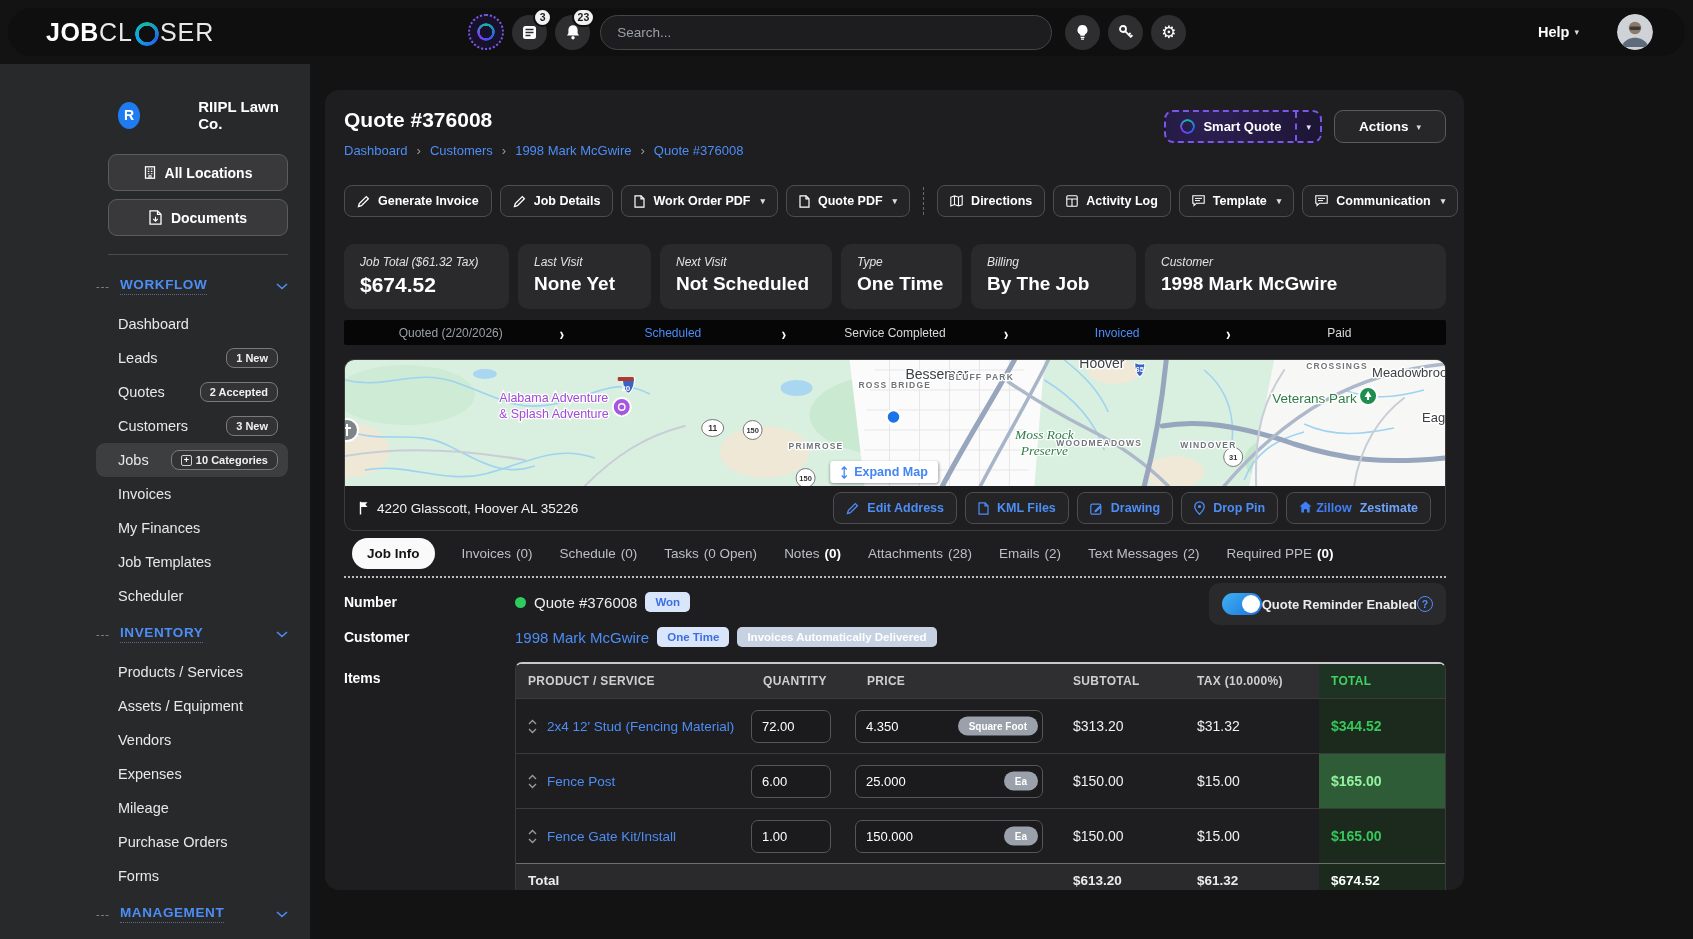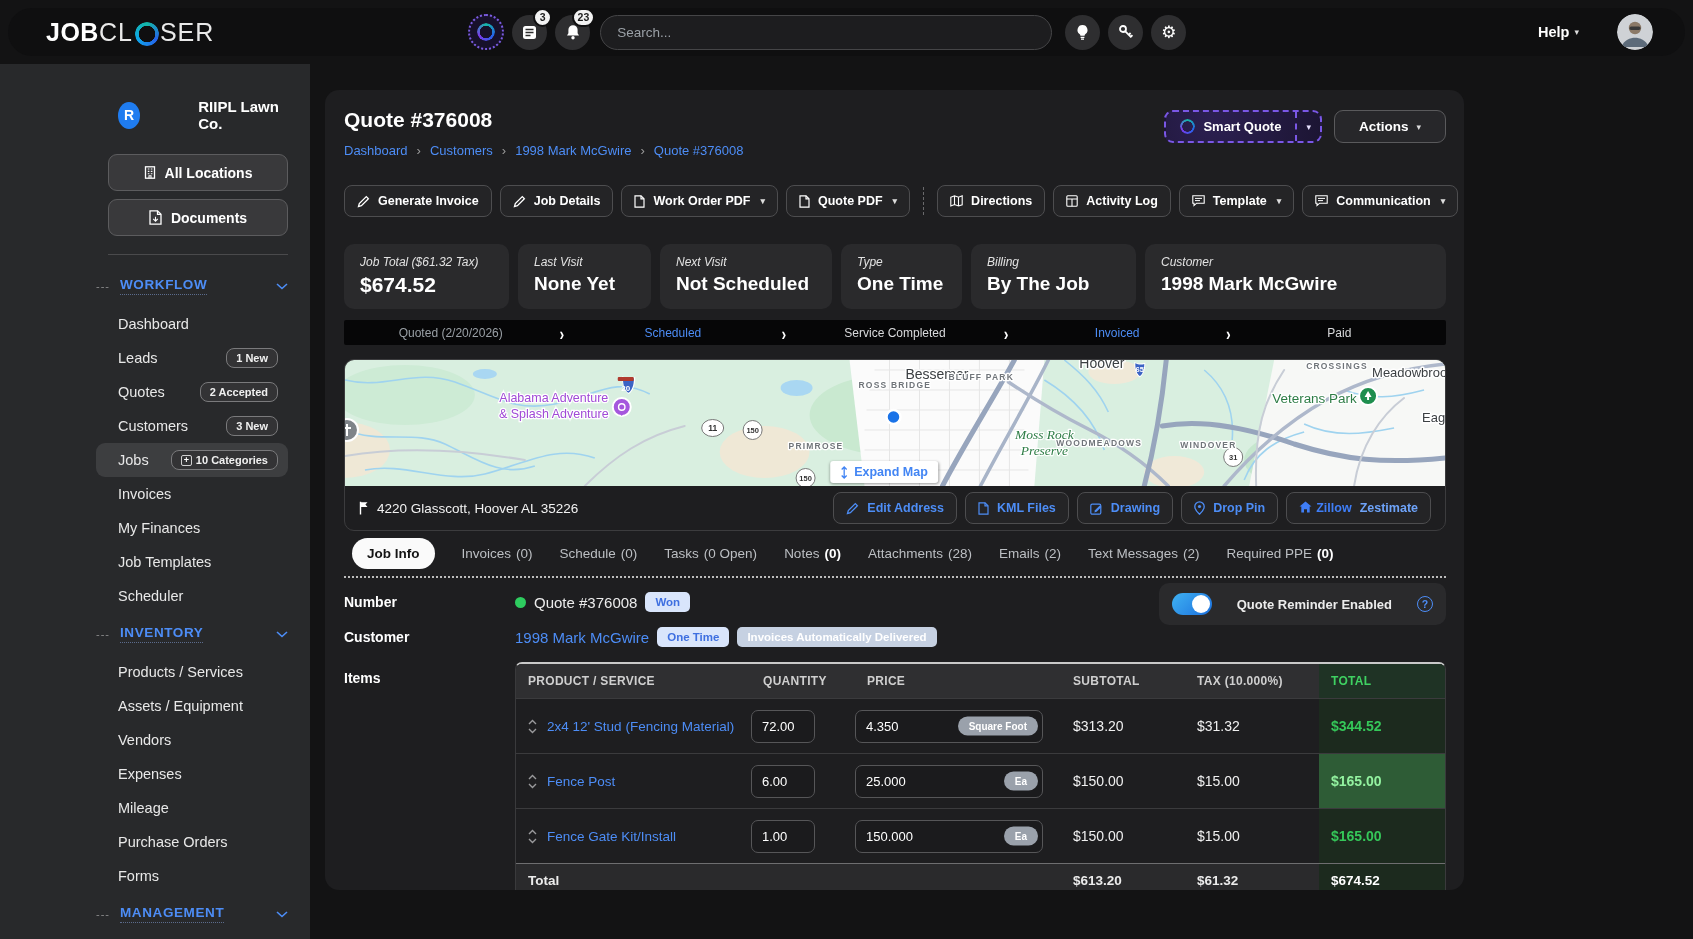--- a/index.html
+++ b/index.html
@@ -136,21 +136,21 @@
   .drow { display:flex; align-items:center; margin-bottom:15px; }
   .dlabel { width:171px; font-weight:700; font-size:14px; color:#fff; flex:none; }
   .dvalue { display:flex; align-items:center; gap:8px; font-size:15px; }
   .status-dot { width:11px; height:11px; border-radius:50%; background:#2ecc5f; }
   .badge-blue { background:#d9e5fb; color:#3e6fe0; font-weight:700; font-size:11.5px;
     padding:4px 10px; border-radius:5px; }
   .badge-muted { background:#c6d1e2; color:#fff; font-weight:700; font-size:11.5px;
     padding:4px 10px; border-radius:5px; }
   .link { color:#4d8df6; cursor:pointer; }
   .reminder { position:absolute; right:0; top:-9px; background:#2a2a2c; border-radius:10px;
-    padding:10px 13px; display:flex; gap:25px; align-items:center; font-weight:700; font-size:13px; }
+    padding:10px 13px; display:flex; gap:0; align-items:center; font-weight:700; font-size:13px; }
   .toggle { width:40px; height:22px; border-radius:11px; background:linear-gradient(135deg,#3fb2f2,#1b6fdd);
     position:relative; cursor:pointer; flex:none; }
   .toggle .knob { position:absolute; right:2px; top:2px; width:18px; height:18px; border-radius:50%;
     background:#fff; }
   .qmark { width:16px; height:16px; border-radius:50%; border:1.5px solid #4d8df6; color:#4d8df6;
     font-size:10.5px; font-weight:800; display:grid; place-items:center; cursor:pointer; }
 
   
   .items-row { align-items:flex-start; }
   .items-table { flex:1; border:1px solid #3a3a3c; border-top:2px solid #c9c9c9; border-radius:7px 7px 0 0;
@@ -159,21 +159,21 @@
     align-items:center; }
   .t-head { background:#2f2f31; }
   .th { padding:10px 12px; font-size:12px; font-weight:700; color:#cfcfcf; letter-spacing:.3px;
     white-space:nowrap; }
   .th.th-total { background:#1f3325; color:#3fd162; align-self:stretch; display:flex; align-items:center; }
   .t-row { border-top:1px solid #3b3b3d; height:55px; }
   .cell-name { display:flex; gap:10px; padding-left:12px; align-items:center; color:#4d8df6;
     font-size:13.5px; cursor:pointer; white-space:nowrap; overflow:hidden; }
   .reorder { display:flex; flex-direction:column; gap:3px; color:#9a9a9c; cursor:pointer; flex:none; }
   .num-input { background:#1b1b1d; border:1px solid #565658; border-radius:7px; color:#fff;
-    font-size:13px; padding:8px 10px; width:64px; outline:none;
+    font-size:13px; padding:8px 10px; width:80px; outline:none;
     font-family:"Liberation Sans","DejaVu Sans",sans-serif; }
   .price-wrap { position:relative; width:188px; }
   .price-wrap .num-input { width:100%; }
   .unit-badge { position:absolute; right:5px; top:50%; transform:translateY(-50%);
     background:#9aa1ab; color:#fff; font-size:10px; font-weight:700; padding:4px 11px;
     border-radius:11px; white-space:nowrap; }
   .cell-sub,.cell-tax { font-size:14px; color:#f0f0f0; padding-left:12px; }
   .cell-total { height:100%; display:flex; align-items:center; padding-left:12px;
     background:#1c2a1e; color:#35c759; font-weight:600; font-size:14px; }
   .cell-total.hl { background:#2e5c36; color:#93f2a0; }

